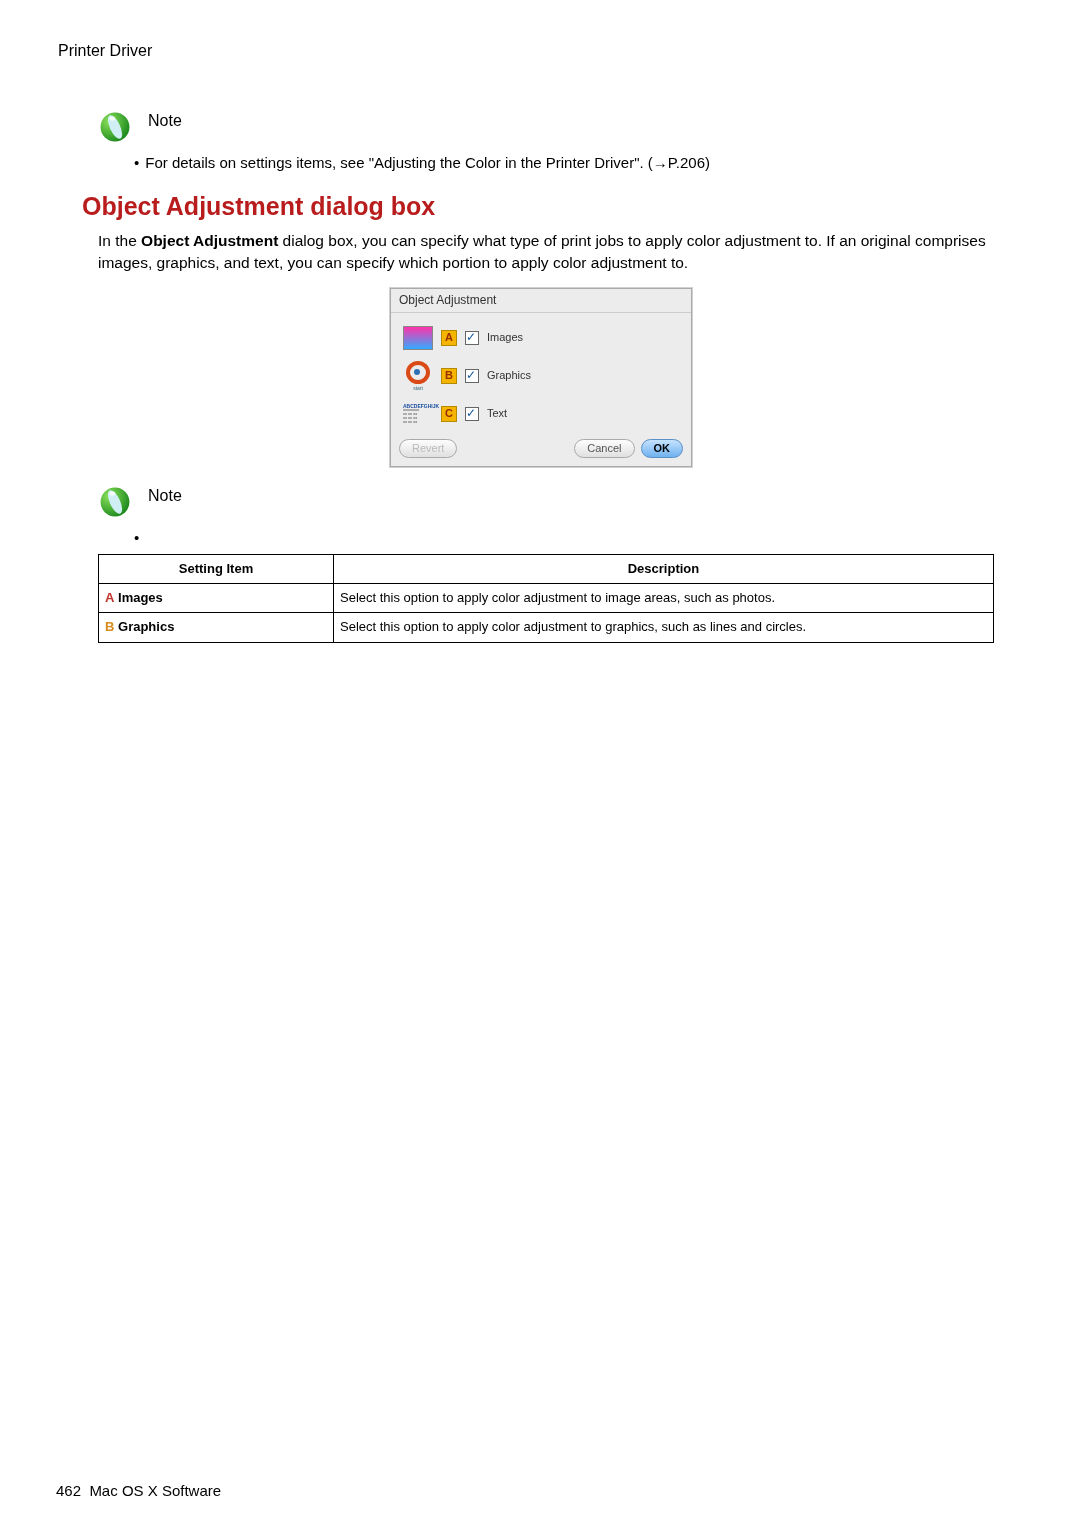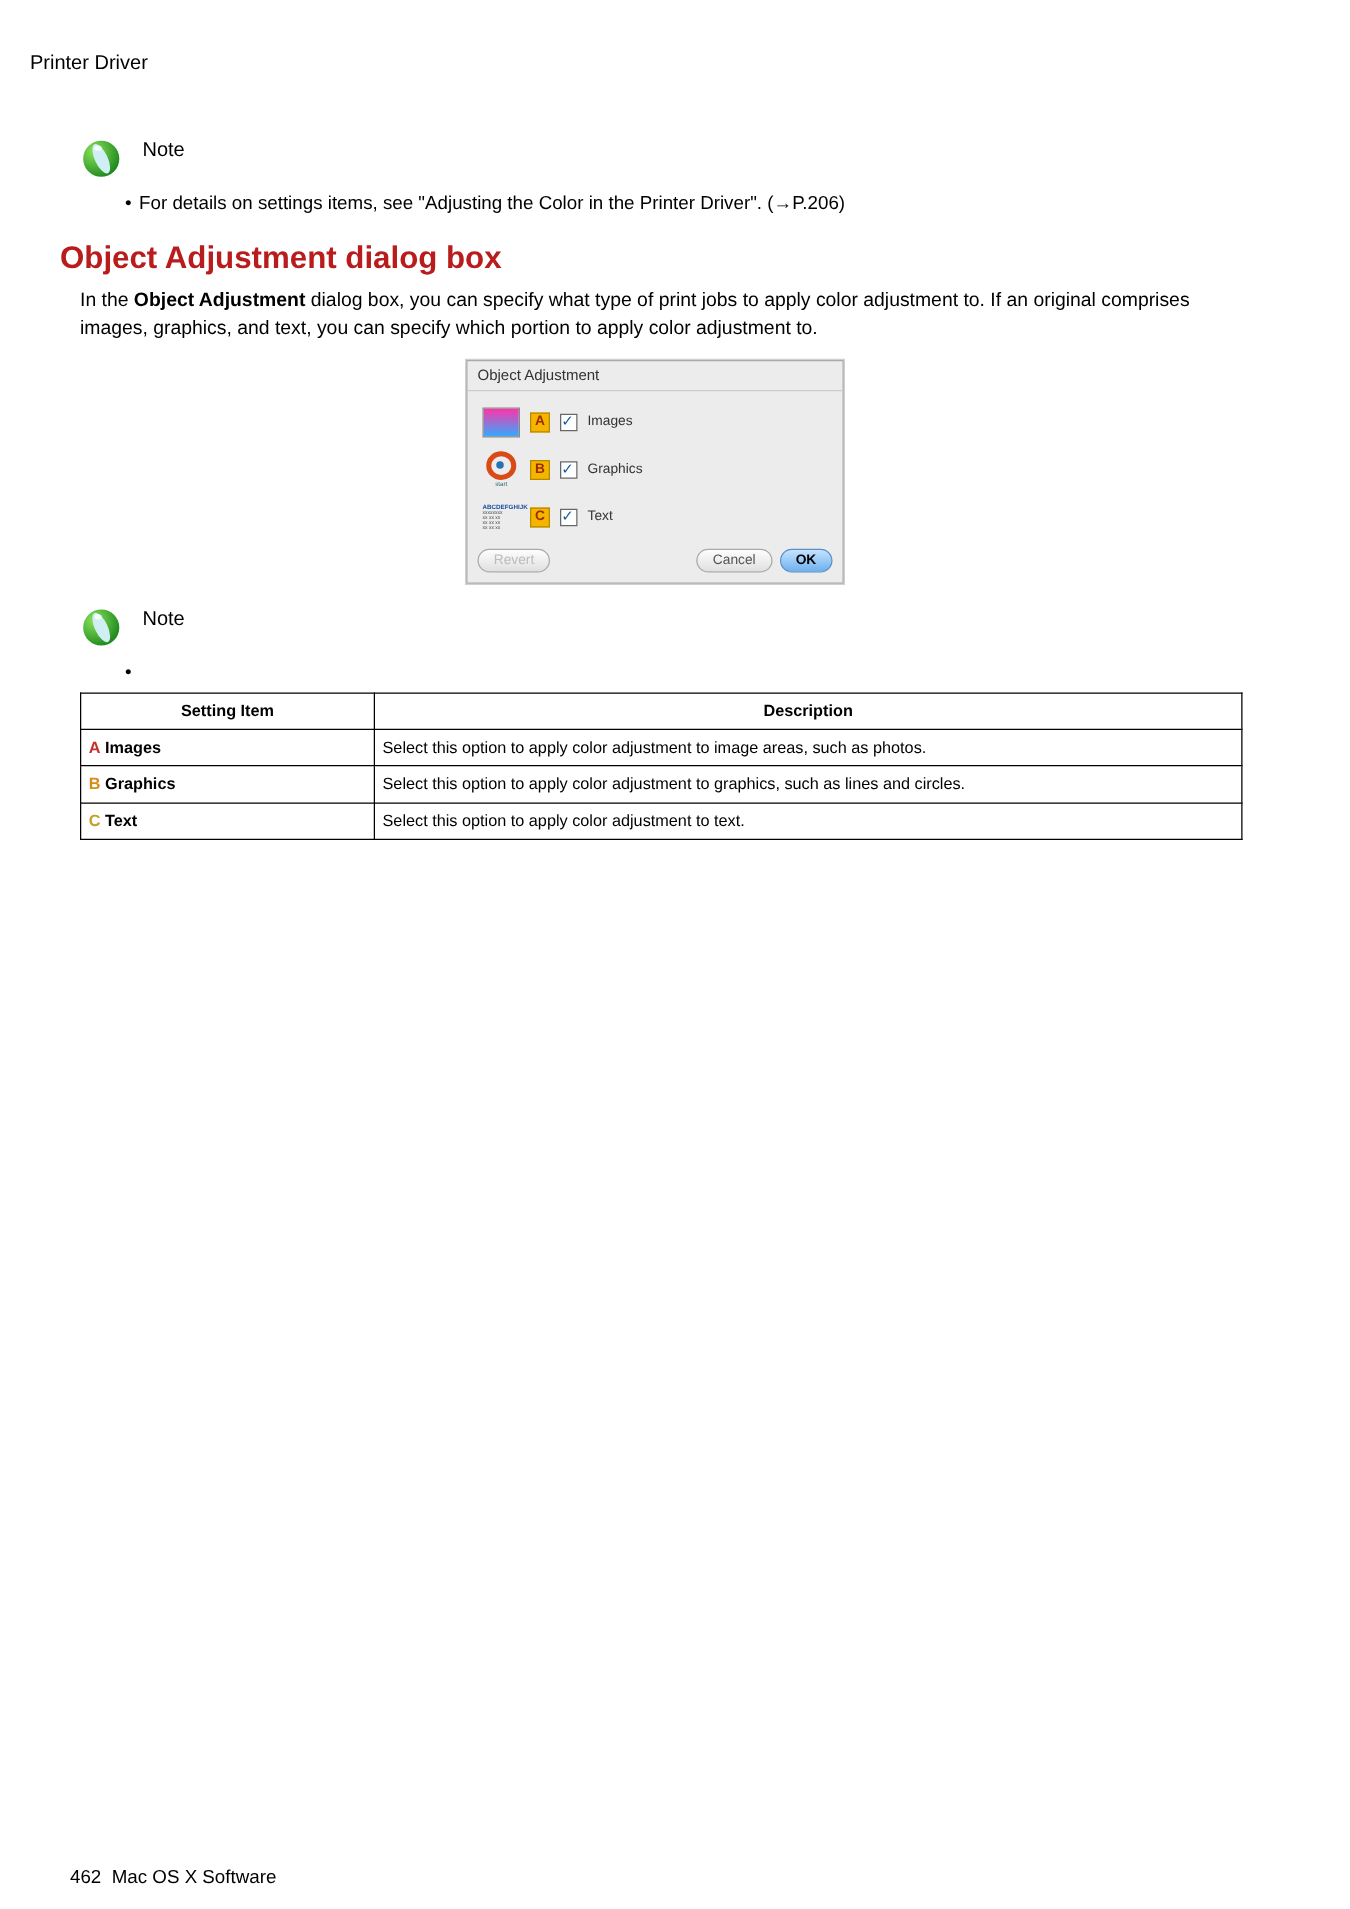--- a/index.html
+++ b/index.html
@@ -8,21 +8,21 @@
     padding: 0;
     background: #fff;
     color: #000;
     font-size: 15px;
     line-height: 1.4;
   }
   .page {
     width: 1080px;
     height: 1527px;
     box-sizing: border-box;
-    padding: 40px 56px 20px 24px;
+    padding: 40px 56px 20px 58px;
     position: relative;
   }
   .top-header {
     font-size: 16px;
     margin-bottom: 48px;
     margin-left: 0;
   }
   .note-block {
     margin: 0 0 8px 40px;
     display: flex;
@@ -167,21 +167,21 @@
   .col-setting { width: 235px; }
   .item-letter { font-weight: bold; }
   .item-letter.a { color: #c1332a; }
   .item-letter.b { color: #d98b1a; }
   .item-letter.c { color: #c4a02b; }
   .item-name { font-weight: bold; }
   .bold { font-weight: bold; }
 
   .footer {
     position: absolute;
-    bottom: 15px;
+    bottom: 26px;
     left: 56px;
     font-size: 15px;
     text-align: center;
   }
 
   
   .thumb-img {
     width: 28px; height: 22px;
     background: linear-gradient(#f3a,#3af);
     border: 1px solid #888;
@@ -305,23 +305,19 @@
     </thead>
     <tbody>
       <tr>
         <td><span class="item-letter a">A</span> <span class="item-name">Images</span></td>
         <td>Select this option to apply color adjustment to image areas, such as photos.</td>
       </tr>
       <tr>
         <td><span class="item-letter b">B</span> <span class="item-name">Graphics</span></td>
         <td>Select this option to apply color adjustment to graphics, such as lines and circles.</td>
       </tr>
-      <tr>
-        <td><span class="item-letter c">C</span> <span class="item-name">Text</span></td>
-        <td>Select this option to apply color adjustment to text.</td>
-      </tr>
     </tbody>
   </table>
 
   <div class="footer">
     <span>462</span>&nbsp;&nbsp;<span>Mac OS X Software</span>
   </div>
 </div>
 
 </body></html>

